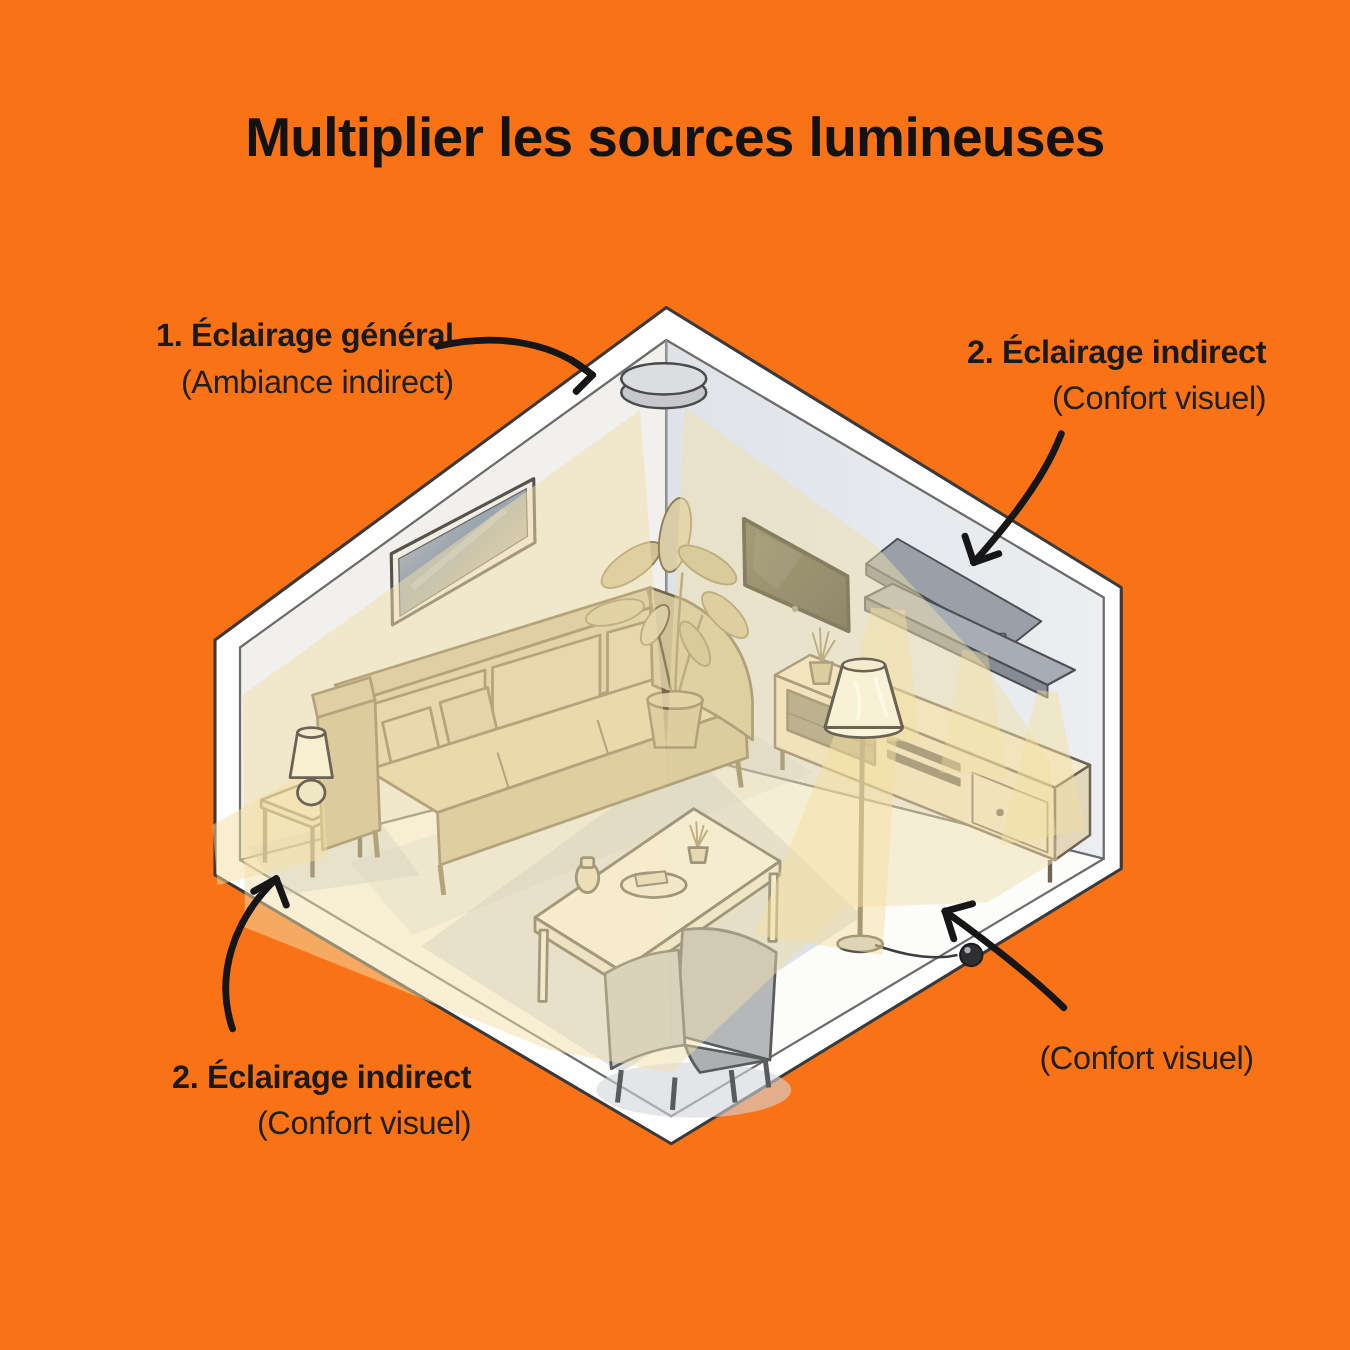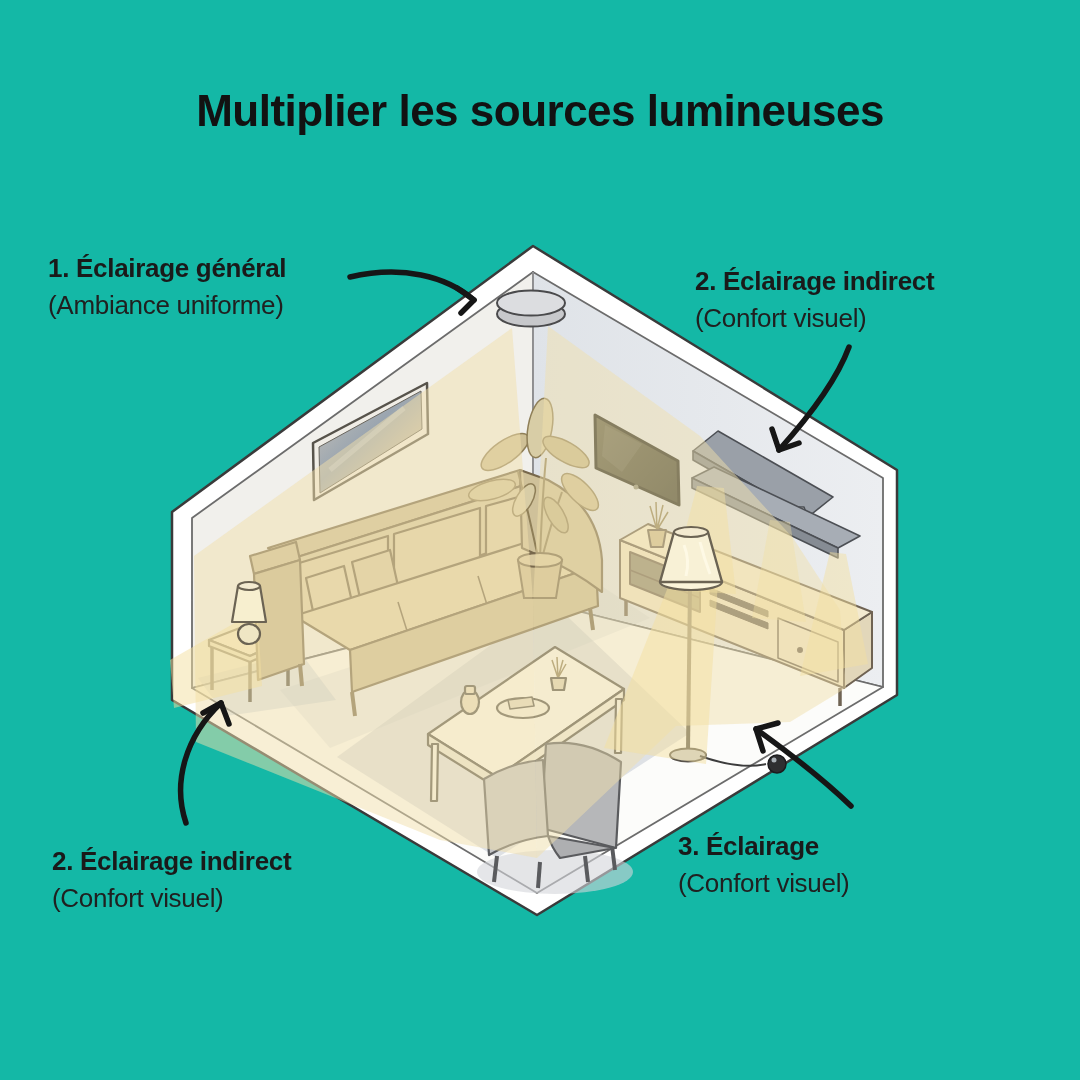--- a/index.html
+++ b/index.html
@@ -1,25 +1,25 @@
 <!DOCTYPE html>
 <html><head>
 <meta charset="utf-8">
 <style>
   html,body{margin:0;padding:0;background:#ffffff;}
   #stage{
-    position:relative;width:1080px;height:1080px;background:#14b8a6;overflow:hidden;
+    position:relative;width:1080px;height:1080px;background:#f97316;overflow:hidden;
     font-family:"Liberation Sans", sans-serif;color:#161616;
   }
   #scene{position:absolute;left:0;top:0;width:1080px;height:1080px;}
   .title{
     position:absolute;top:86px;left:0;width:1080px;text-align:center;
     font-size:44px;font-weight:700;letter-spacing:-0.5px;color:#121212;
   }
-  .ann{position:absolute;text-align:left;line-height:37px;}
+  .ann{position:absolute;text-align:right;line-height:37px;}
   .ann .b{font-weight:700;font-size:26px;letter-spacing:-0.3px;color:#1a1a1a;}
   .ann .s{font-weight:400;font-size:26px;letter-spacing:-0.3px;color:#202020;}
   .ann div:empty{display:none;}
   #ann-1{left:48px;top:250px;width:315px;}
   #ann-2{left:695px;top:263px;width:318px;}
   #ann-3{left:52px;top:843px;width:325px;}
   #ann-4{left:678px;top:828px;width:325px;}
 </style>
 </head>
 <body>
@@ -233,33 +233,32 @@
       <path d="M756,729 L778,723 M756,729 L763,751"></path>
     </g>
   </g>
 </svg>
 
   <div class="title">Multiplier les sources lumineuses</div>
 
   <div class="ann" id="ann-1">
     <div class="b">1. Éclairage général</div>
 
-    <div class="s">(Ambiance uniforme)</div>
+    <div class="s">(Ambiance indirect)</div>
   </div>
 
   <div class="ann" id="ann-2">
     <div class="b">2. Éclairage indirect</div>
 
     <div class="s">(Confort visuel)</div>
   </div>
 
   <div class="ann" id="ann-3">
     <div class="b">2. Éclairage indirect</div>
 
     <div class="s">(Confort visuel)</div>
   </div>
 
   <div class="ann" id="ann-4">
-    <div class="b">3. Éclairage</div>
     <div class="s">(Confort visuel)</div>
   </div>
 
 </div>
 
 </body></html>

